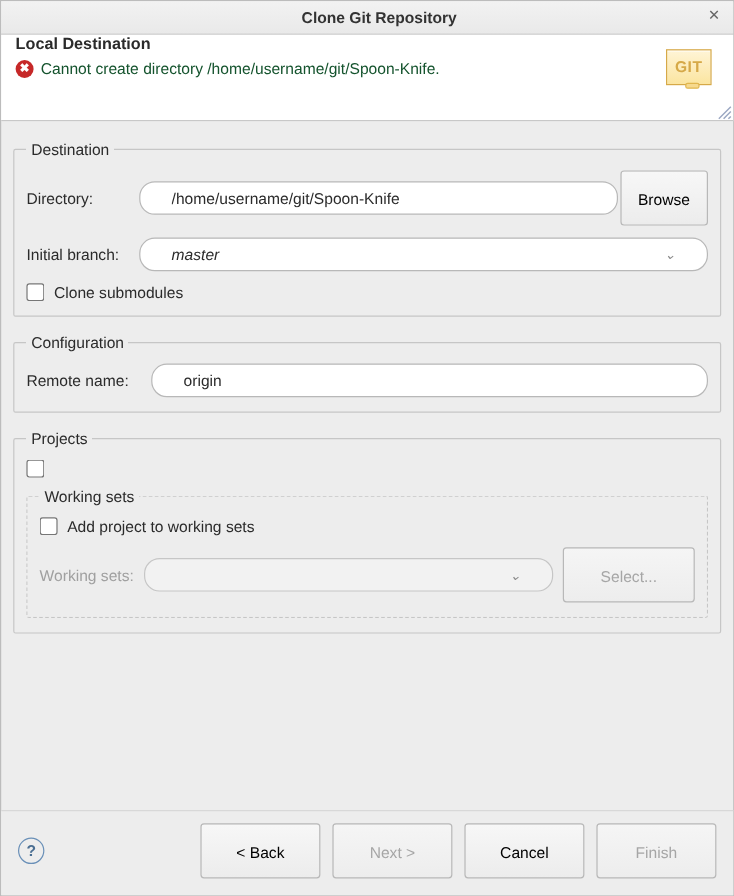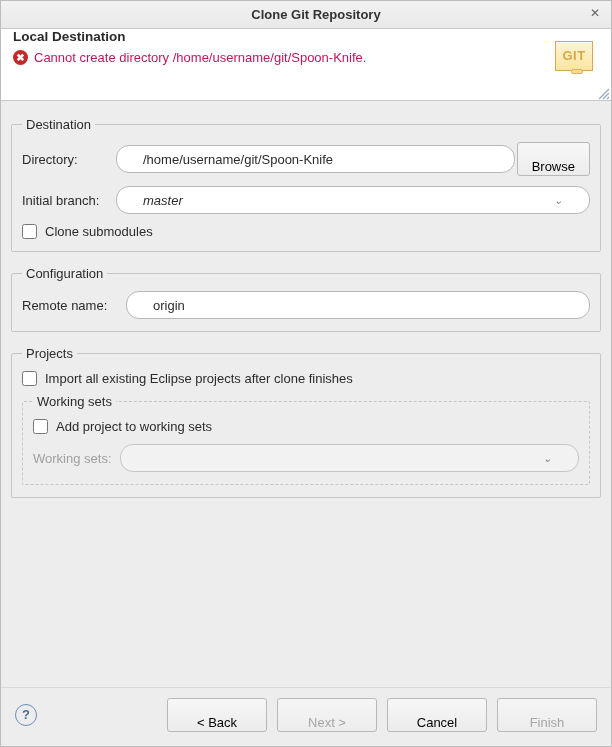--- a/index.html
+++ b/index.html
@@ -61,21 +61,21 @@
     width: 15px; height: 15px;
     border-radius: 50%;
     background: #c62828;
     color: #fff;
     font-size: 10px;
     line-height: 15px;
     text-align: center;
     font-weight: bold;
   }
   .banner .msg {
-    color: #be185d;
+    color: #14532d;
   }
   .banner .git-badge {
     position: absolute;
     right: 10px;
     top: 12px;
     width: 46px;
     height: 46px;
   }
   .git-badge .tile {
     width: 38px; height: 30px;
@@ -143,21 +143,21 @@
     align-items: center;
     justify-content: space-between;
     cursor: pointer;
     font-style: italic;
   }
   .select-box .chev {
     color: #888;
     font-size: 11px;
   }
   .btn {
-    height: 34px;
+    height: 46px;
     border: 1px solid #b8b8b8;
     border-radius: 3px;
     background: linear-gradient(#f7f7f7, #ececec);
     padding: 16px 14px;
     font: inherit;
     cursor: pointer;
   }
   .btn:disabled, .btn.disabled {
     color: #a6a6a6;
     cursor: default;
@@ -290,37 +290,37 @@
         <span class="lbl-col-wide">Remote name:</span>
         <input type="text" value="origin" style="">
       </div>
     </fieldset>
 
     <fieldset>
       <legend>Projects</legend>
 
       <div class="checkbox-row">
         <input type="checkbox" style="">
-        <span>Import all existing Eclipse projects after clone finishes</span>
       </div>
 
       <fieldset class="inner">
         <legend>Working sets</legend>
 
         <div class="checkbox-row">
           <input type="checkbox" style="">
           <span>Add project to working sets</span>
         </div>
 
         <div class="ws-row">
           <span class="lbl">Working sets:</span>
           <div class="select-box">
             <span></span>
             <span class="chev">⌄</span>
           </div>
+          <button class="btn disabled" disabled="">Select...</button>
         </div>
       </fieldset>
     </fieldset>
 
   </div>
 
   <div class="footer">
     <div class="help-btn">?</div>
     <div class="spacer"></div>
     <button class="btn">&lt; Back</button>

